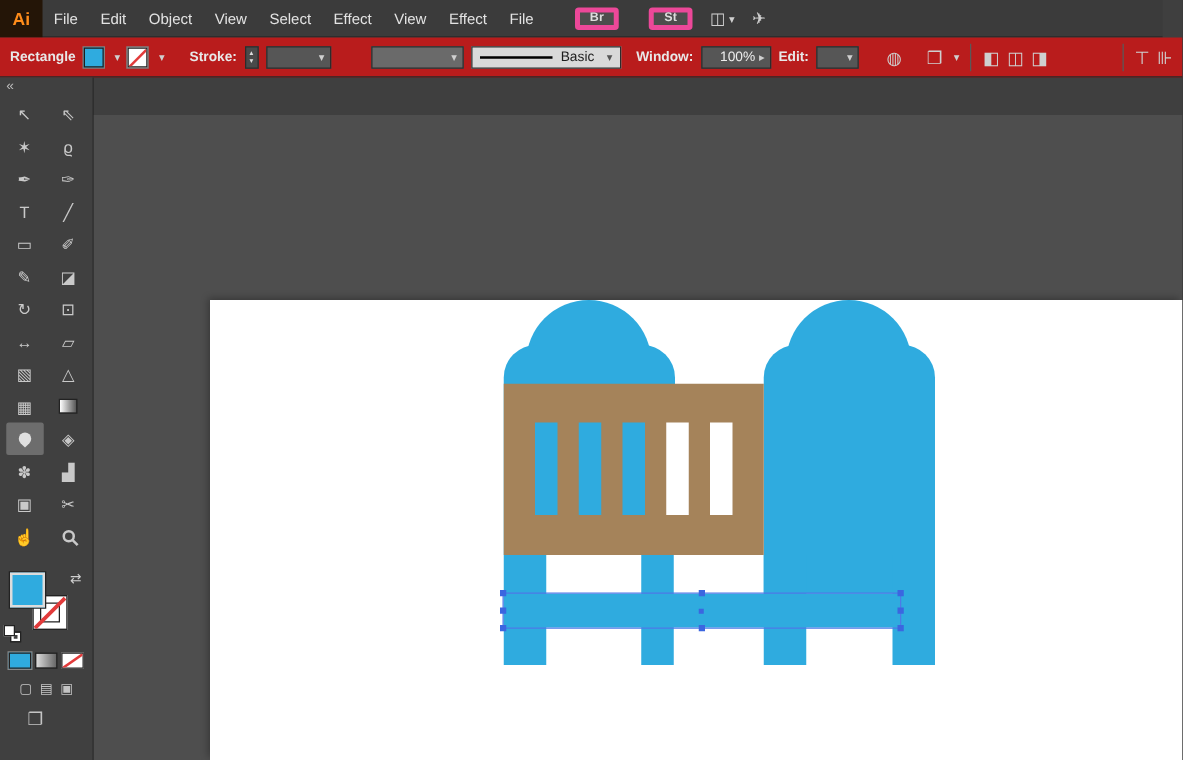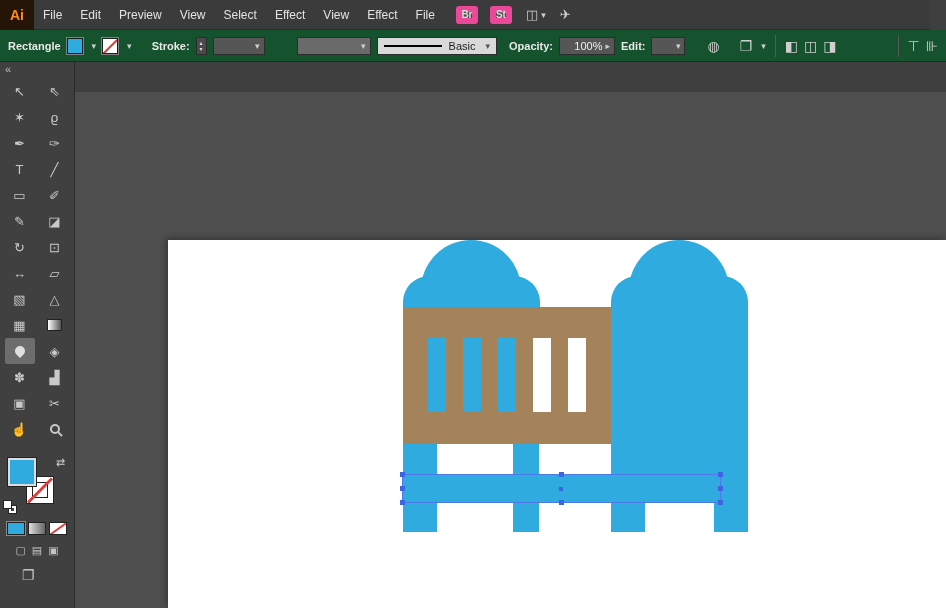--- a/index.html
+++ b/index.html
@@ -7,28 +7,28 @@
   .app { position:relative; width:946px; height:608px; overflow:hidden;
          background:#3f3f3f; font-family:"Liberation Sans",sans-serif; }
 
   
   .menubar { position:absolute; top:0; left:0; right:16px; height:30px; background:#3b3b3b;
              border-bottom:1px solid #2a2a2a; display:flex; align-items:center;
              color:#e3e3e3; font-size:12px; }
   .ai-logo { width:34px; height:30px; background:#241507; color:#ff8c1a; font-weight:bold;
              font-size:14px; display:flex; align-items:center; justify-content:center; }
   .menu-item { padding:0 9px; height:30px; display:flex; align-items:center; cursor:default; }
-  .mini-btn { width:22px; height:18px; border:6px solid #ec4899; border-radius:3px; background:#4d4d4d;
+  .mini-btn { width:35px; height:18px; border:4px solid #ec4899; border-radius:3px; background:#4d4d4d;
               color:#ddd; font-size:10px; font-weight:bold; display:flex; align-items:center;
-              justify-content:center; margin-left:12px; }
+              justify-content:center; margin-left:24px; }
   .mb-icon { color:#cfcfcf; font-size:13px; margin-left:14px; }
   .caret { font-size:9px; color:#cfcfcf; margin-left:3px; }
 
   
-  .controlbar { position:absolute; top:30px; left:0; right:0; height:32px; background:#14532d;
+  .controlbar { position:absolute; top:30px; left:0; right:0; height:32px; background:#b91c1c;
                 border-bottom:1px solid #282828; display:flex; align-items:center; gap:6px;
                 font-size:11px; color:#e8e8e8; padding:0 8px; overflow:hidden; }
   .cb-label { font-weight:bold; white-space:nowrap; }
   .swatch { width:16px; height:16px; border:1px solid #1e1e1e; box-shadow:0 0 0 1px #808080; }
   .fill-blue { background:#2fabdf; }
   .stroke-none { background:#fff; position:relative; overflow:hidden; }
   .stroke-none::after { content:""; position:absolute; left:-3px; right:-3px; top:7px; height:2px;
                         background:#e23b3b; transform:rotate(-45deg); }
   .field { background:#565656; border:1px solid #2c2c2c; height:18px; display:flex;
            align-items:center; padding:0 4px; color:#eee; }
@@ -106,21 +106,21 @@
 </style>
 </head>
 <body>
 
 <div class="app">
 
   <div class="menubar">
     <div class="ai-logo">Ai</div>
     <div class="menu-item">File</div>
     <div class="menu-item">Edit</div>
-    <div class="menu-item">Preview</div>
+    <div class="menu-item">Object</div>
     <div class="menu-item">View</div>
     <div class="menu-item">Select</div>
     <div class="menu-item">Effect</div>
     <div class="menu-item">View</div>
     <div class="menu-item">Effect</div>
     <div class="menu-item">File</div>
     <div class="mini-btn">Br</div>
     <div class="mini-btn">St</div>
     <span class="mb-icon">◫</span>
     <span class="caret">▾</span>
@@ -142,21 +142,21 @@
       <span class="caret">▾</span>
     </div>
     <div class="field disabled" style="width:74px; justify-content:flex-end; margin-left:26px;">
       <span class="caret">▾</span>
     </div>
     <div class="brush-field">
       <div class="brush-line"></div>
       <span>Basic</span>
       <span class="caret" style="color:#555;">▾</span>
     </div>
-    <span class="cb-label" style="margin-left:6px;">Opacity:</span>
+    <span class="cb-label" style="margin-left:6px;">Window:</span>
     <div class="field" style="width:56px; justify-content:flex-end;">
       <span>100%</span>
       <span class="caret">▸</span>
     </div>
     <span class="cb-label">Edit:</span>
     <div class="field" style="width:34px; justify-content:flex-end;">
       <span class="caret">▾</span>
     </div>
     <span class="cb-icon" style="margin-left:16px;">◍</span>
     <span class="cb-icon" style="margin-left:14px;">❐</span>

